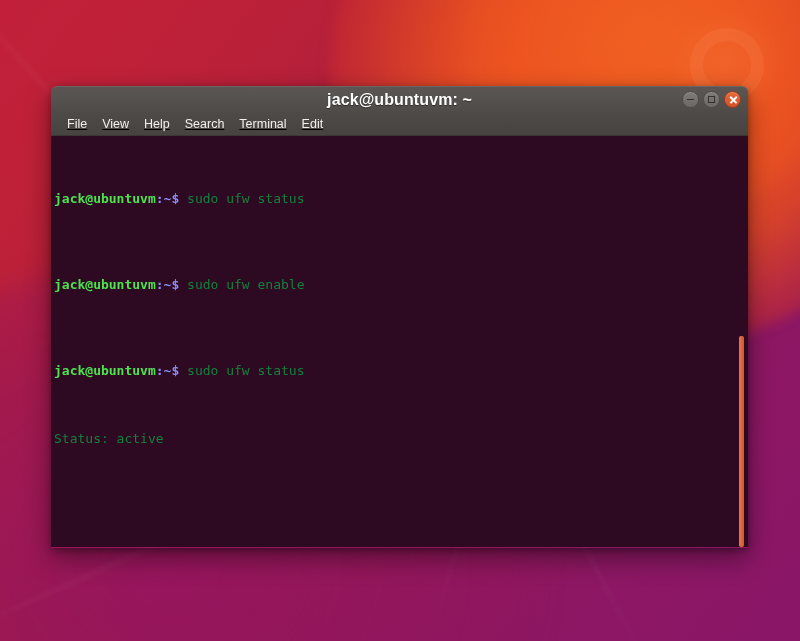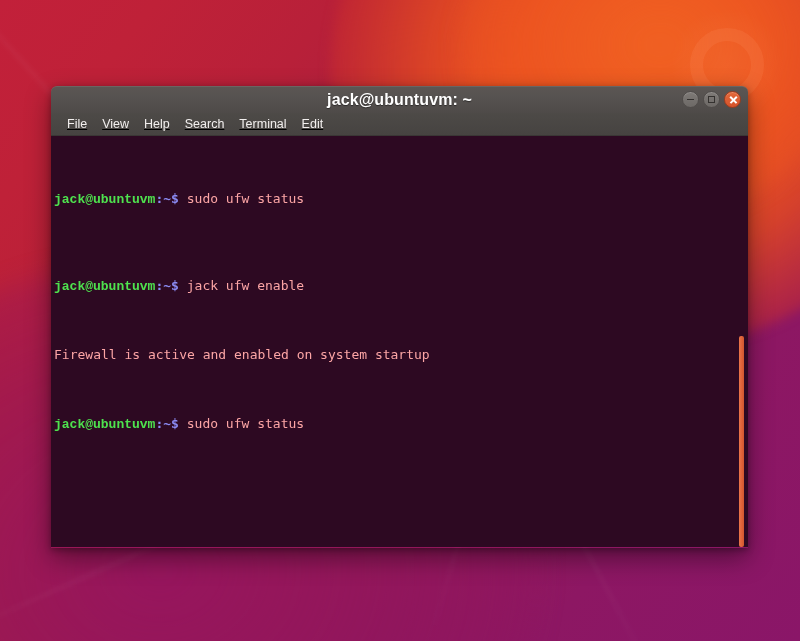--- a/index.html
+++ b/index.html
@@ -260,23 +260,23 @@
     right: 14px;
     font-family: "DejaVu Sans Mono", "Liberation Mono", monospace;
     font-size: 13px;
     line-height: 17.2px;
     white-space: pre;
     color: #e8e3e0;
   }
   .line {
     white-space: pre;
   }
-  .user   { color: #4ee24e; font-weight: bold; font-family: Liberation Mono, monospace; }
+  .user   { color: #4ee24e; font-weight: bold; }
   .path   { color: #8c8cf5; font-weight: bold; }
-  .plain  { color: #fca5a5; }
+  .plain  { color: #15803d; }
 
   
   #scrollbar-track {
     position: absolute;
     right: 0;
     top: 0;
     width: 13px;
     height: 100%;
     background: #2d0922;
   }
@@ -331,26 +331,26 @@
       <div class="menu-item">Terminal</div>
       <div class="menu-item">Edit</div>
     </div>
 
     <div id="screen">
       <div id="console">
 
         <div class="line"><span class="user">jack@ubuntuvm</span><span class="path">:~$</span><span class="plain"> sudo ufw status</span></div>
 
 
-        <div class="line"><span class="user">jack@ubuntuvm</span><span class="path">:~$</span><span class="plain"> jack ufw enable</span></div>
-
-        <div class="line"><span class="plain">Firewall is active and enabled on system startup</span></div>
+        <div class="line"><span class="user">jack@ubuntuvm</span><span class="path">:~$</span><span class="plain"> sudo ufw enable</span></div>
+
 
         <div class="line"><span class="user">jack@ubuntuvm</span><span class="path">:~$</span><span class="plain"> sudo ufw status</span></div>
 
+        <div class="line"><span class="plain">Status: active</span></div>
 
         
 
       </div>
 
       <div id="scrollbar-track">
         <div id="scrollbar-thumb"></div>
       </div>
     </div>
 

